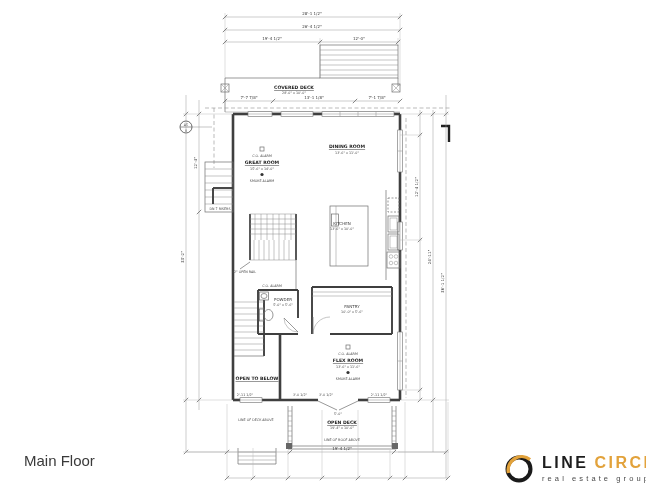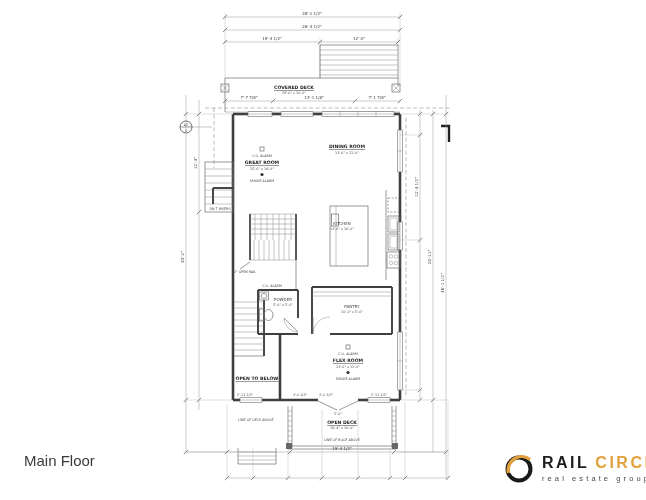--- a/index.html
+++ b/index.html
@@ -403,18 +403,18 @@
 
 <div id="plan-title">Main Floor</div>
 
 
 <div id="logo">
   <svg width="32" height="32" viewBox="0 0 32 32">
     <circle cx="16" cy="17" r="11.5" fill="none" stroke="#1a1a1a" stroke-width="4"></circle>
     <path d="M5.5 21 A 13.5 13.5 0 0 1 27 7.5" fill="none" stroke="#E2A23B" stroke-width="3.4"></path>
   </svg>
   <div class="words">
-    <div class="main"><span>RAIL</span><span class="c2">CIRCLE</span></div>
+    <div class="main"><span>LINE</span><span class="c2">CIRCLE</span></div>
     <div class="tag">real estate group</div>
   </div>
 </div>
 
 </div>
 
 </body></html>

